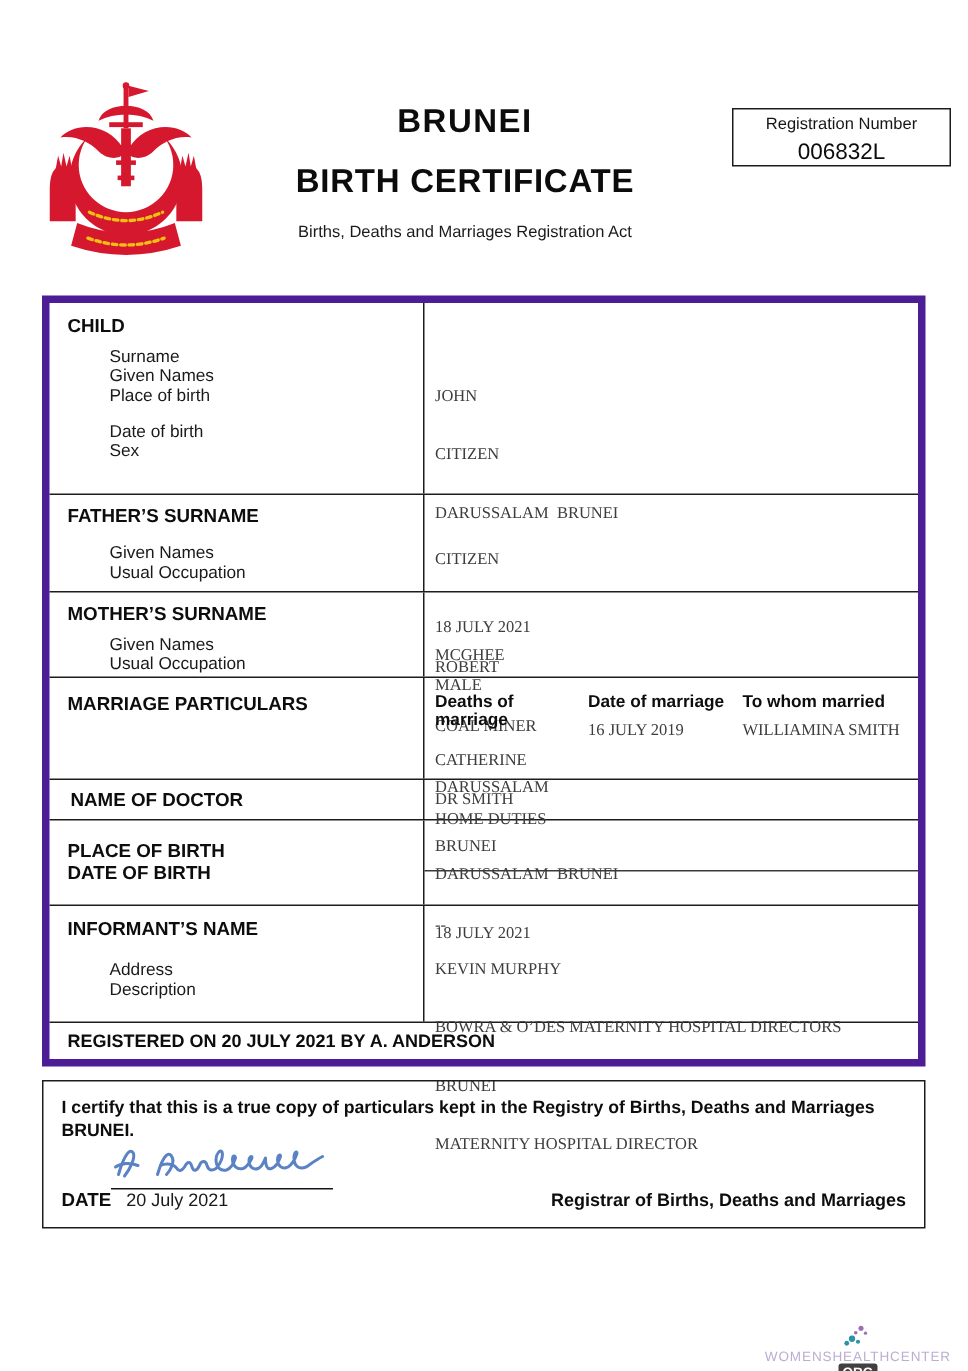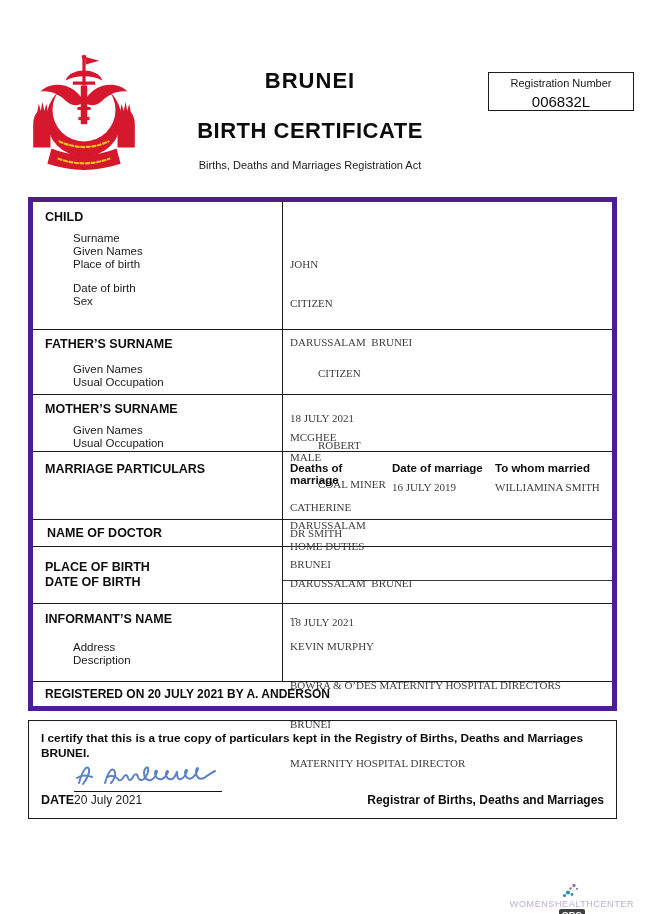--- a/index.html
+++ b/index.html
@@ -5,21 +5,21 @@
   * { margin:0; padding:0; box-sizing:border-box; }
   html,body { background:#ffffff; }
   .page {
     position:relative; width:645px; height:914px; background:#ffffff;
     font-family:"Liberation Sans", sans-serif; color:#111; overflow:hidden;
   }
   
   .crest { position:absolute; left:28px; top:52px; }
   .titleblock { position:absolute; left:140px; top:68px; width:340px; text-align:center; }
   .title1 { font-size:22px; font-weight:bold; letter-spacing:1px; color:#0c0c0c; }
-  .title2 { font-size:22px; font-weight:bold; letter-spacing:0.5px; margin-top:24px; color:#0c0c0c; }
+  .title2 { font-size:22px; font-weight:bold; letter-spacing:0.5px; margin-top:14px; color:#0c0c0c; }
   .subtitle { font-size:11px; margin-top:15px; color:#1a1a1a; }
   .regbox {
     position:absolute; left:488px; top:72px; width:146px; height:39px;
     border:1.5px solid #1c1c1c; text-align:center; padding-top:4px;
   }
   .reglabel { font-size:11px; color:#161616; }
   .regnum { font-size:15px; color:#0c0c0c; margin-top:4px; }
 
   
   .cert-table {
@@ -29,21 +29,21 @@
   .row { display:flex; border-top:1.5px solid #1c1c1c; }
   .row:first-child { border-top:none; }
   .cell-l { width:250px; border-right:1.5px solid #1c1c1c; }
   .cell-r { flex:1; }
   .heading { font-size:12.5px; font-weight:bold; color:#0d0d0d; padding-left:12px; line-height:14px; }
   .lbl { font-size:11.5px; color:#1a1a1a; line-height:13px; padding-left:40px; }
   .mono, .mono div { font-family:Liberation Serif, serif; font-size:11px; color:#3d3d3d; line-height:13px; white-space:pre; }
   .cell-r { padding-left:7px; }
 
   .h-child { height:127px; }
-  .h-father { height:65px;gap:28px; }
+  .h-father { height:65px; }
   .h-mother { height:57px; }
   .h-marriage { height:68px; }
   .h-doctor { height:27px; }
   .h-birth { height:57px; }
   .h-informant { height:78px; }
   .h-registered { height:25px; }
 
   .pt7 { padding-top:7px; } .pt8 { padding-top:8px; } .pt10 { padding-top:10px; } .pt11 { padding-top:11px; }
   .mt5 { margin-top:5px; } .mt7 { margin-top:7px; } .mt8 { margin-top:8px; }
   .mt11 { margin-top:11px; } .mt12 { margin-top:12px; } .mt15 { margin-top:15px; }
@@ -72,21 +72,21 @@
   .certbox {
     position:absolute; left:28px; top:720px; width:589px; height:99px;
     border:1.8px solid #1c1c1c; padding:10px 12px 0 12px;
   }
   .cert-statement { font-size:11.8px; font-weight:bold; line-height:15px; color:#0d0d0d; }
   .sigwrap { position:absolute; left:42px; top:36px; }
   .sigline { width:148px; border-bottom:1.5px solid #161616; margin-top:-4px; margin-left:3px; }
   .cert-bottom { position:absolute; left:12px; right:12px; top:72px; display:flex; justify-content:space-between; align-items:baseline; }
   .datewrap { display:flex; align-items:baseline; }
   .date-label { font-size:12.5px; font-weight:bold; color:#0d0d0d; }
-  .date-value { font-size:12px; color:#1a1a1a; margin-left:0; }
+  .date-value { font-size:12px; color:#1a1a1a; margin-left:10px; }
   .registrar { font-size:12px; font-weight:bold; color:#0d0d0d; }
 
   
   .watermark { position:absolute; right:11px; top:882px; display:flex; align-items:center;flex-direction:column; }
   .wm-name { font-size:9px; letter-spacing:0.6px; color:#bcaed2; margin-left:3px; }
   .wm-tld { font-size:9px; font-weight:bold; color:#ffffff; background:#404040; padding:1px 3px; border-radius:2px; margin-left:3px; }
 </style>
 </head>
 <body>
 

